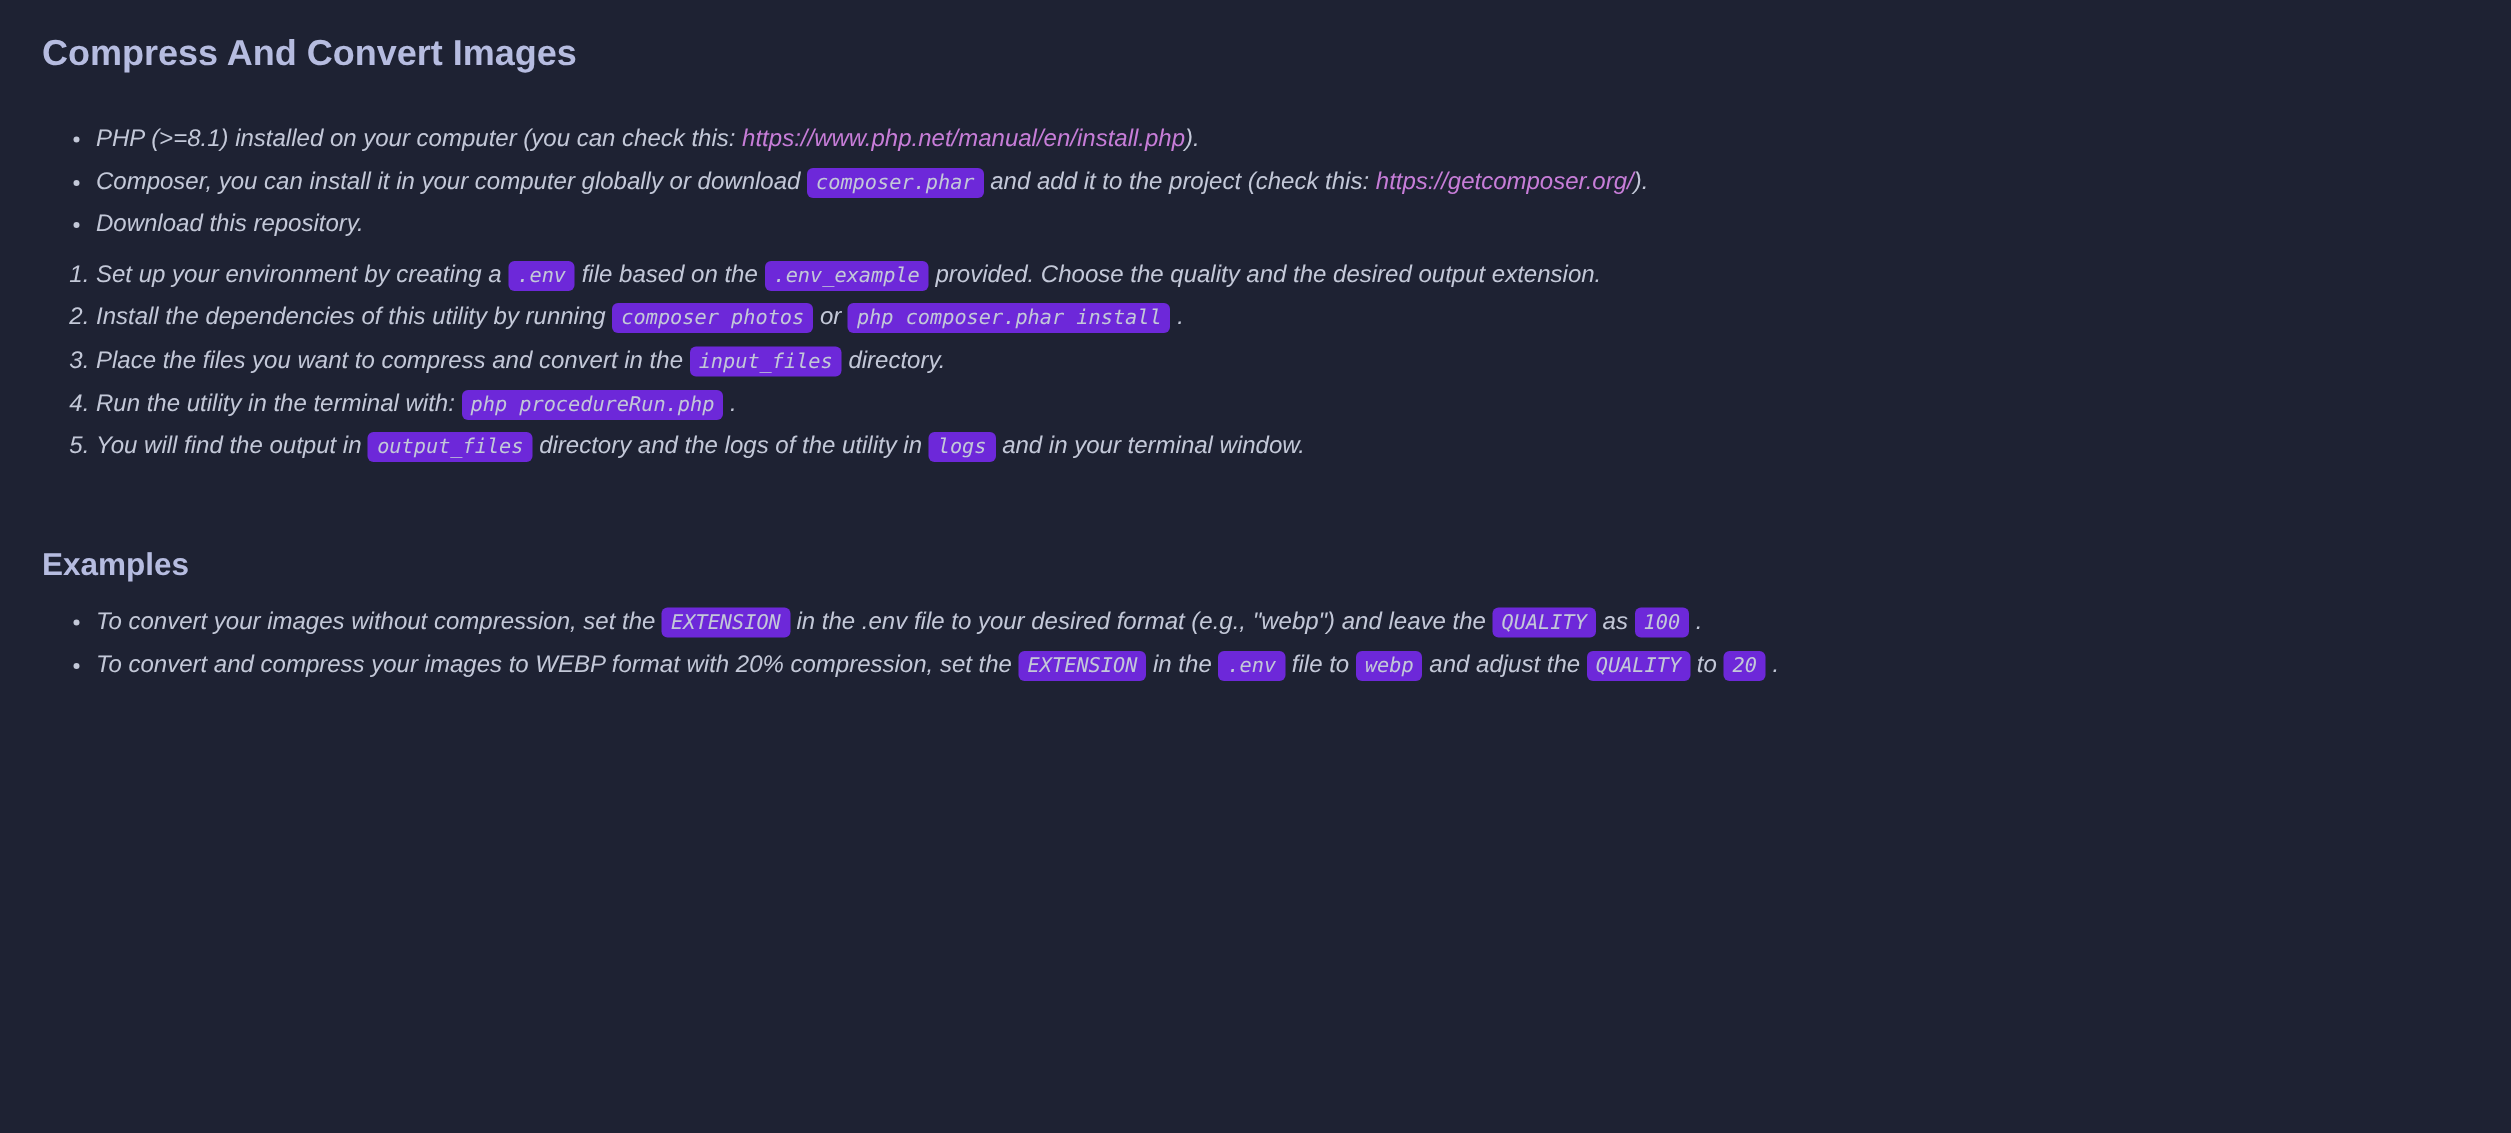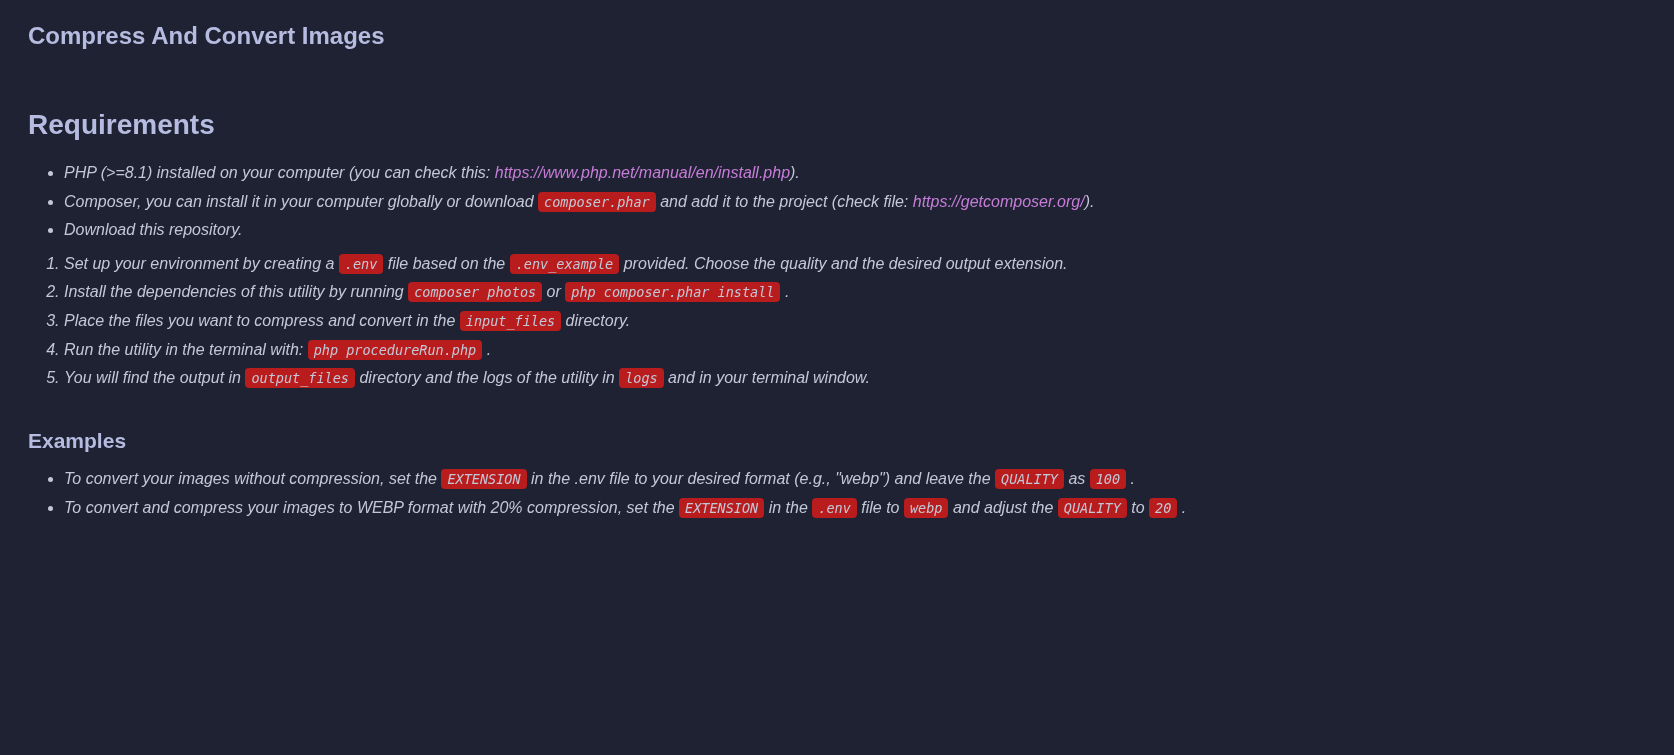--- a/index.html
+++ b/index.html
@@ -25,56 +25,55 @@
     color: #b6bce0;
     font-size: 28px;
     font-weight: 700;
     margin-top: 50px;
     margin-bottom: 14px;
   }
   h3 {
     color: #b6bce0;
     font-size: 21px;
     font-weight: 700;
-    margin-top: 34px;
+    margin-top: 50px;
     margin-bottom: 10px;
   }
   p { margin: 0 0 18px 0; }
   a {
     color: #c77dd8;
     text-decoration: none;
   }
   ul, ol { padding-left: 36px; margin-bottom: 8px; font-style: italic; }
   li { margin: 3px 0; line-height: 1.6; }
   code {
-    background: #b91c1c;
+    background: #6d28d9;
     color: #c3c8d8;
     font-family: ui-monospace, SFMono-Regular, "SF Mono", Menlo, Consolas, monospace;
     font-size: 13.5px;
     padding: 2px 6px;
     border-radius: 4px;
     white-space: nowrap;
   }
 </style>
 </head>
 <body>
 
 <div class="container">
 
   <h1>Compress And Convert Images</h1>
 
 
 
-  <h2>Requirements</h2>
   <ul>
     <li>
       <span>PHP (&gt;=8.1) installed on your computer (you can check this: </span><a href="#">https://www.php.net/manual/en/install.php</a><span>).</span>
     </li>
     <li>
-      <span>Composer, you can install it in your computer globally or download </span><code>composer.phar</code><span> and add it to the project (check file: </span><a href="#">https://getcomposer.org/</a><span>).</span>
+      <span>Composer, you can install it in your computer globally or download </span><code>composer.phar</code><span> and add it to the project (check this: </span><a href="#">https://getcomposer.org/</a><span>).</span>
     </li>
     <li>Download this repository.</li>
   </ul>
 
   <ol>
     <li>
       <span>Set up your environment by creating a </span><code>.env</code><span> file based on the </span><code>.env_example</code><span> provided. Choose the quality and the desired output extension.</span>
     </li>
     <li>
       <span>Install the dependencies of this utility by running </span><code>composer photos</code><span> or </span><code>php composer.phar install</code><span> .</span>

